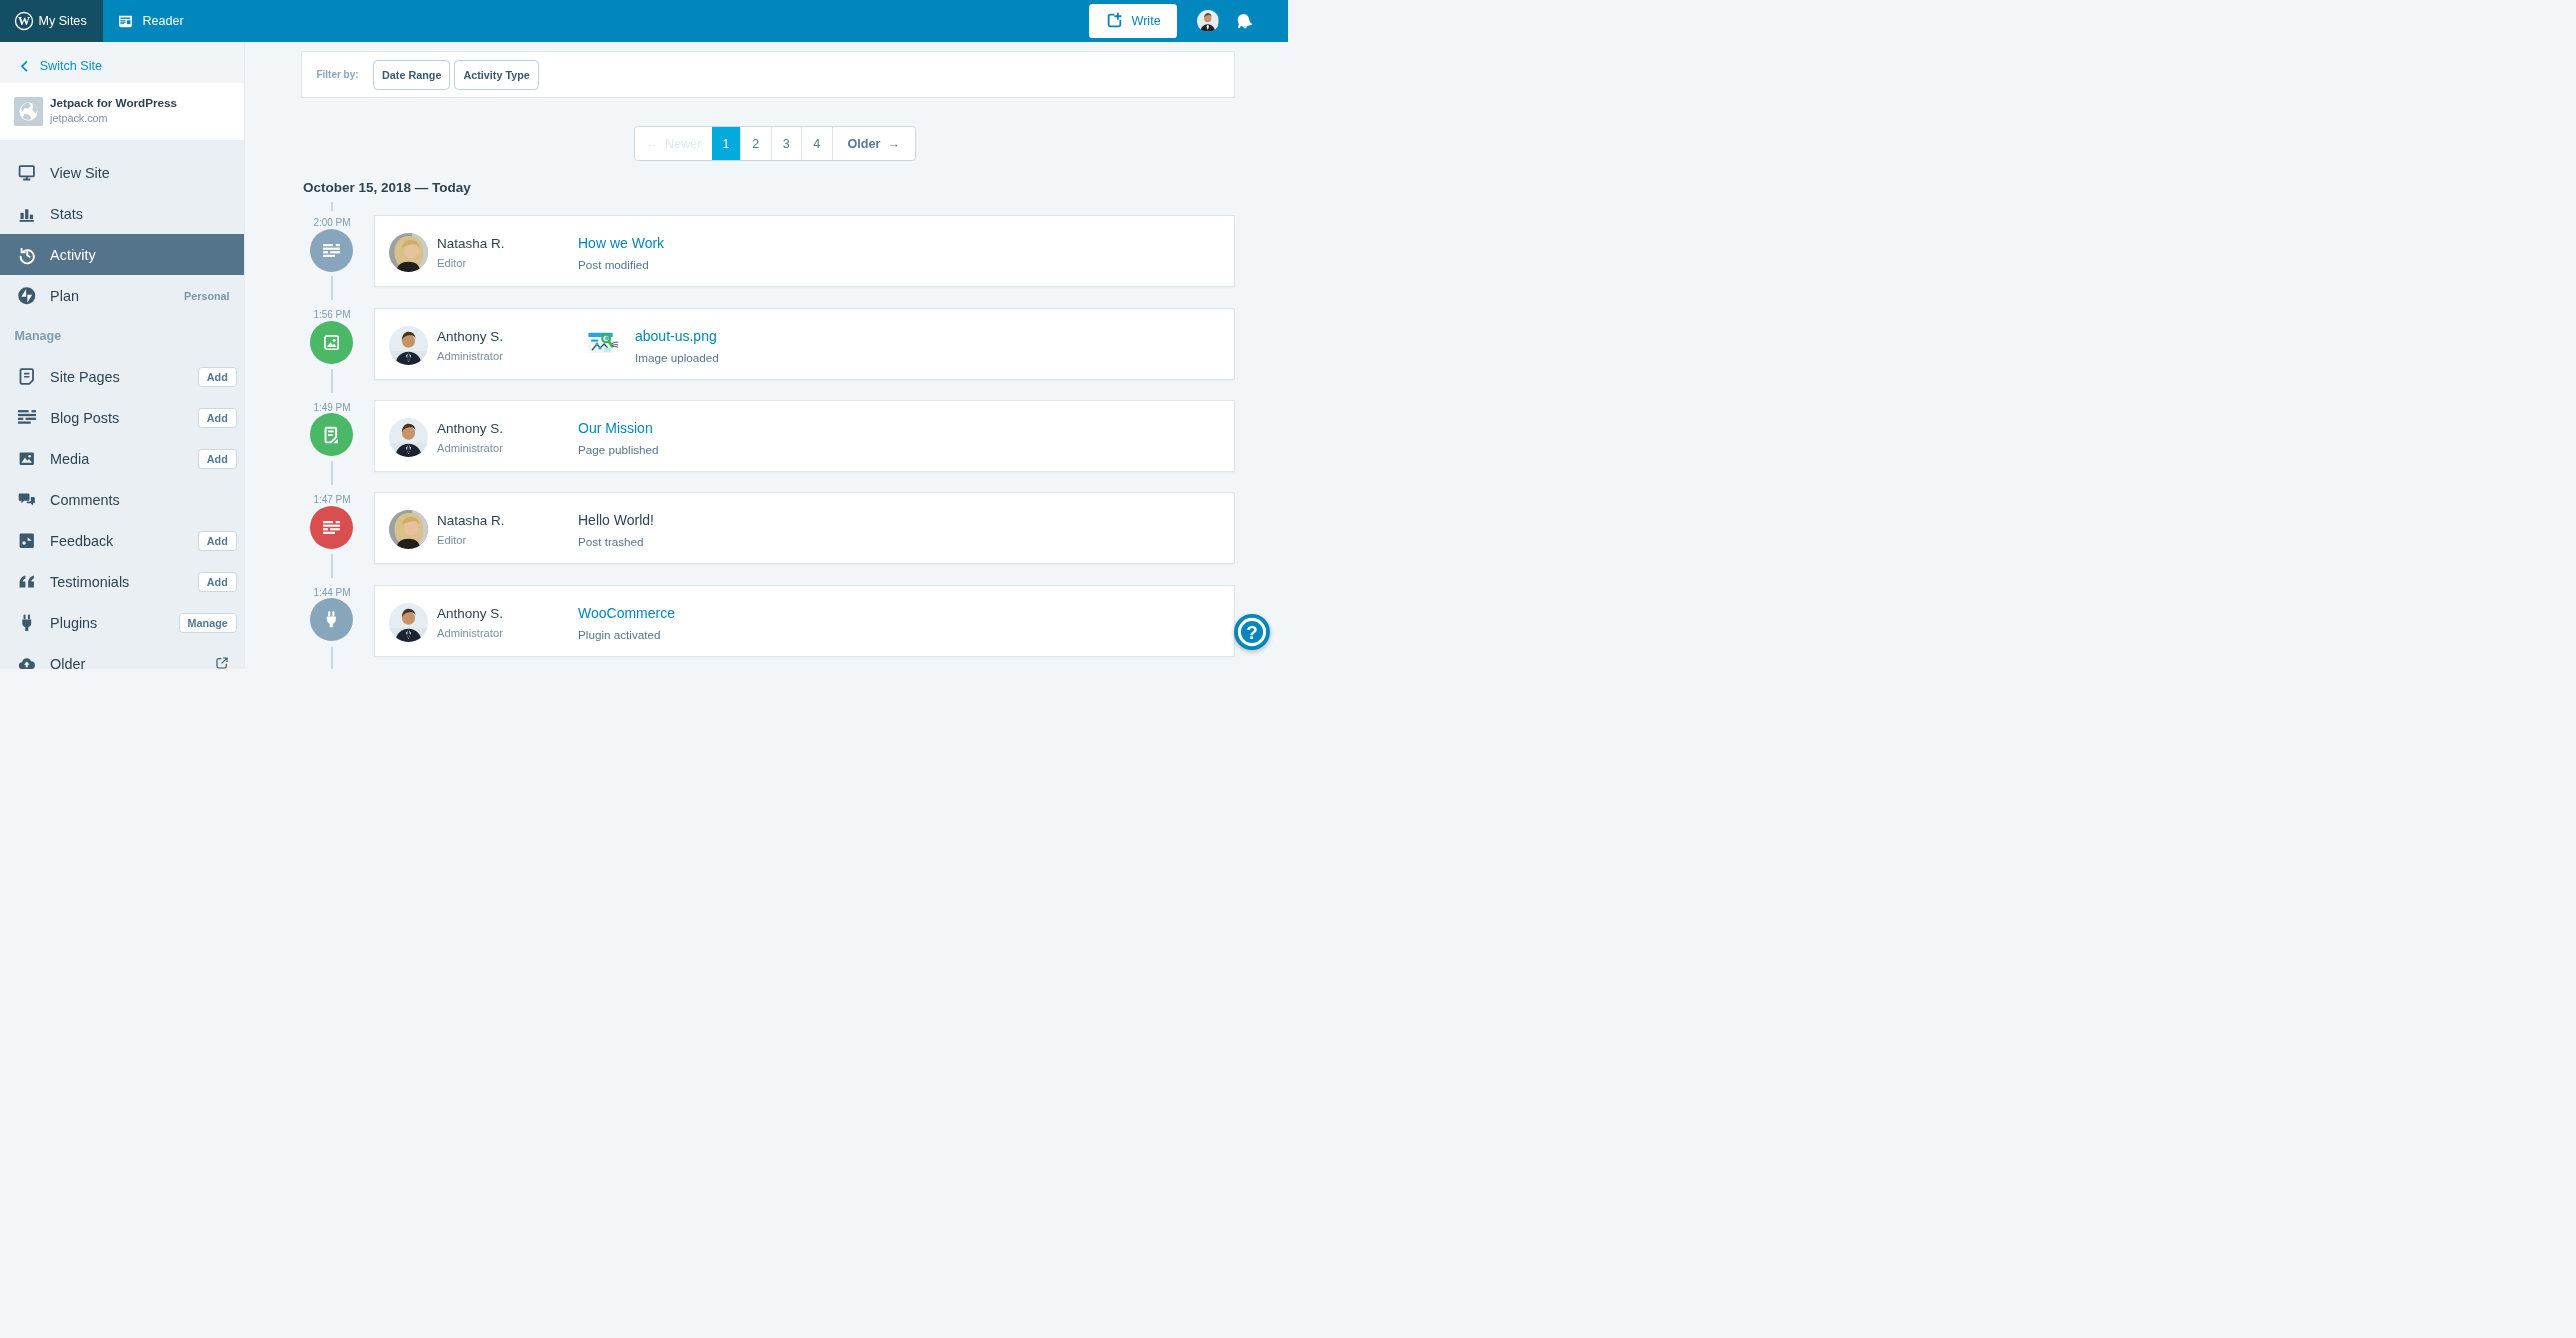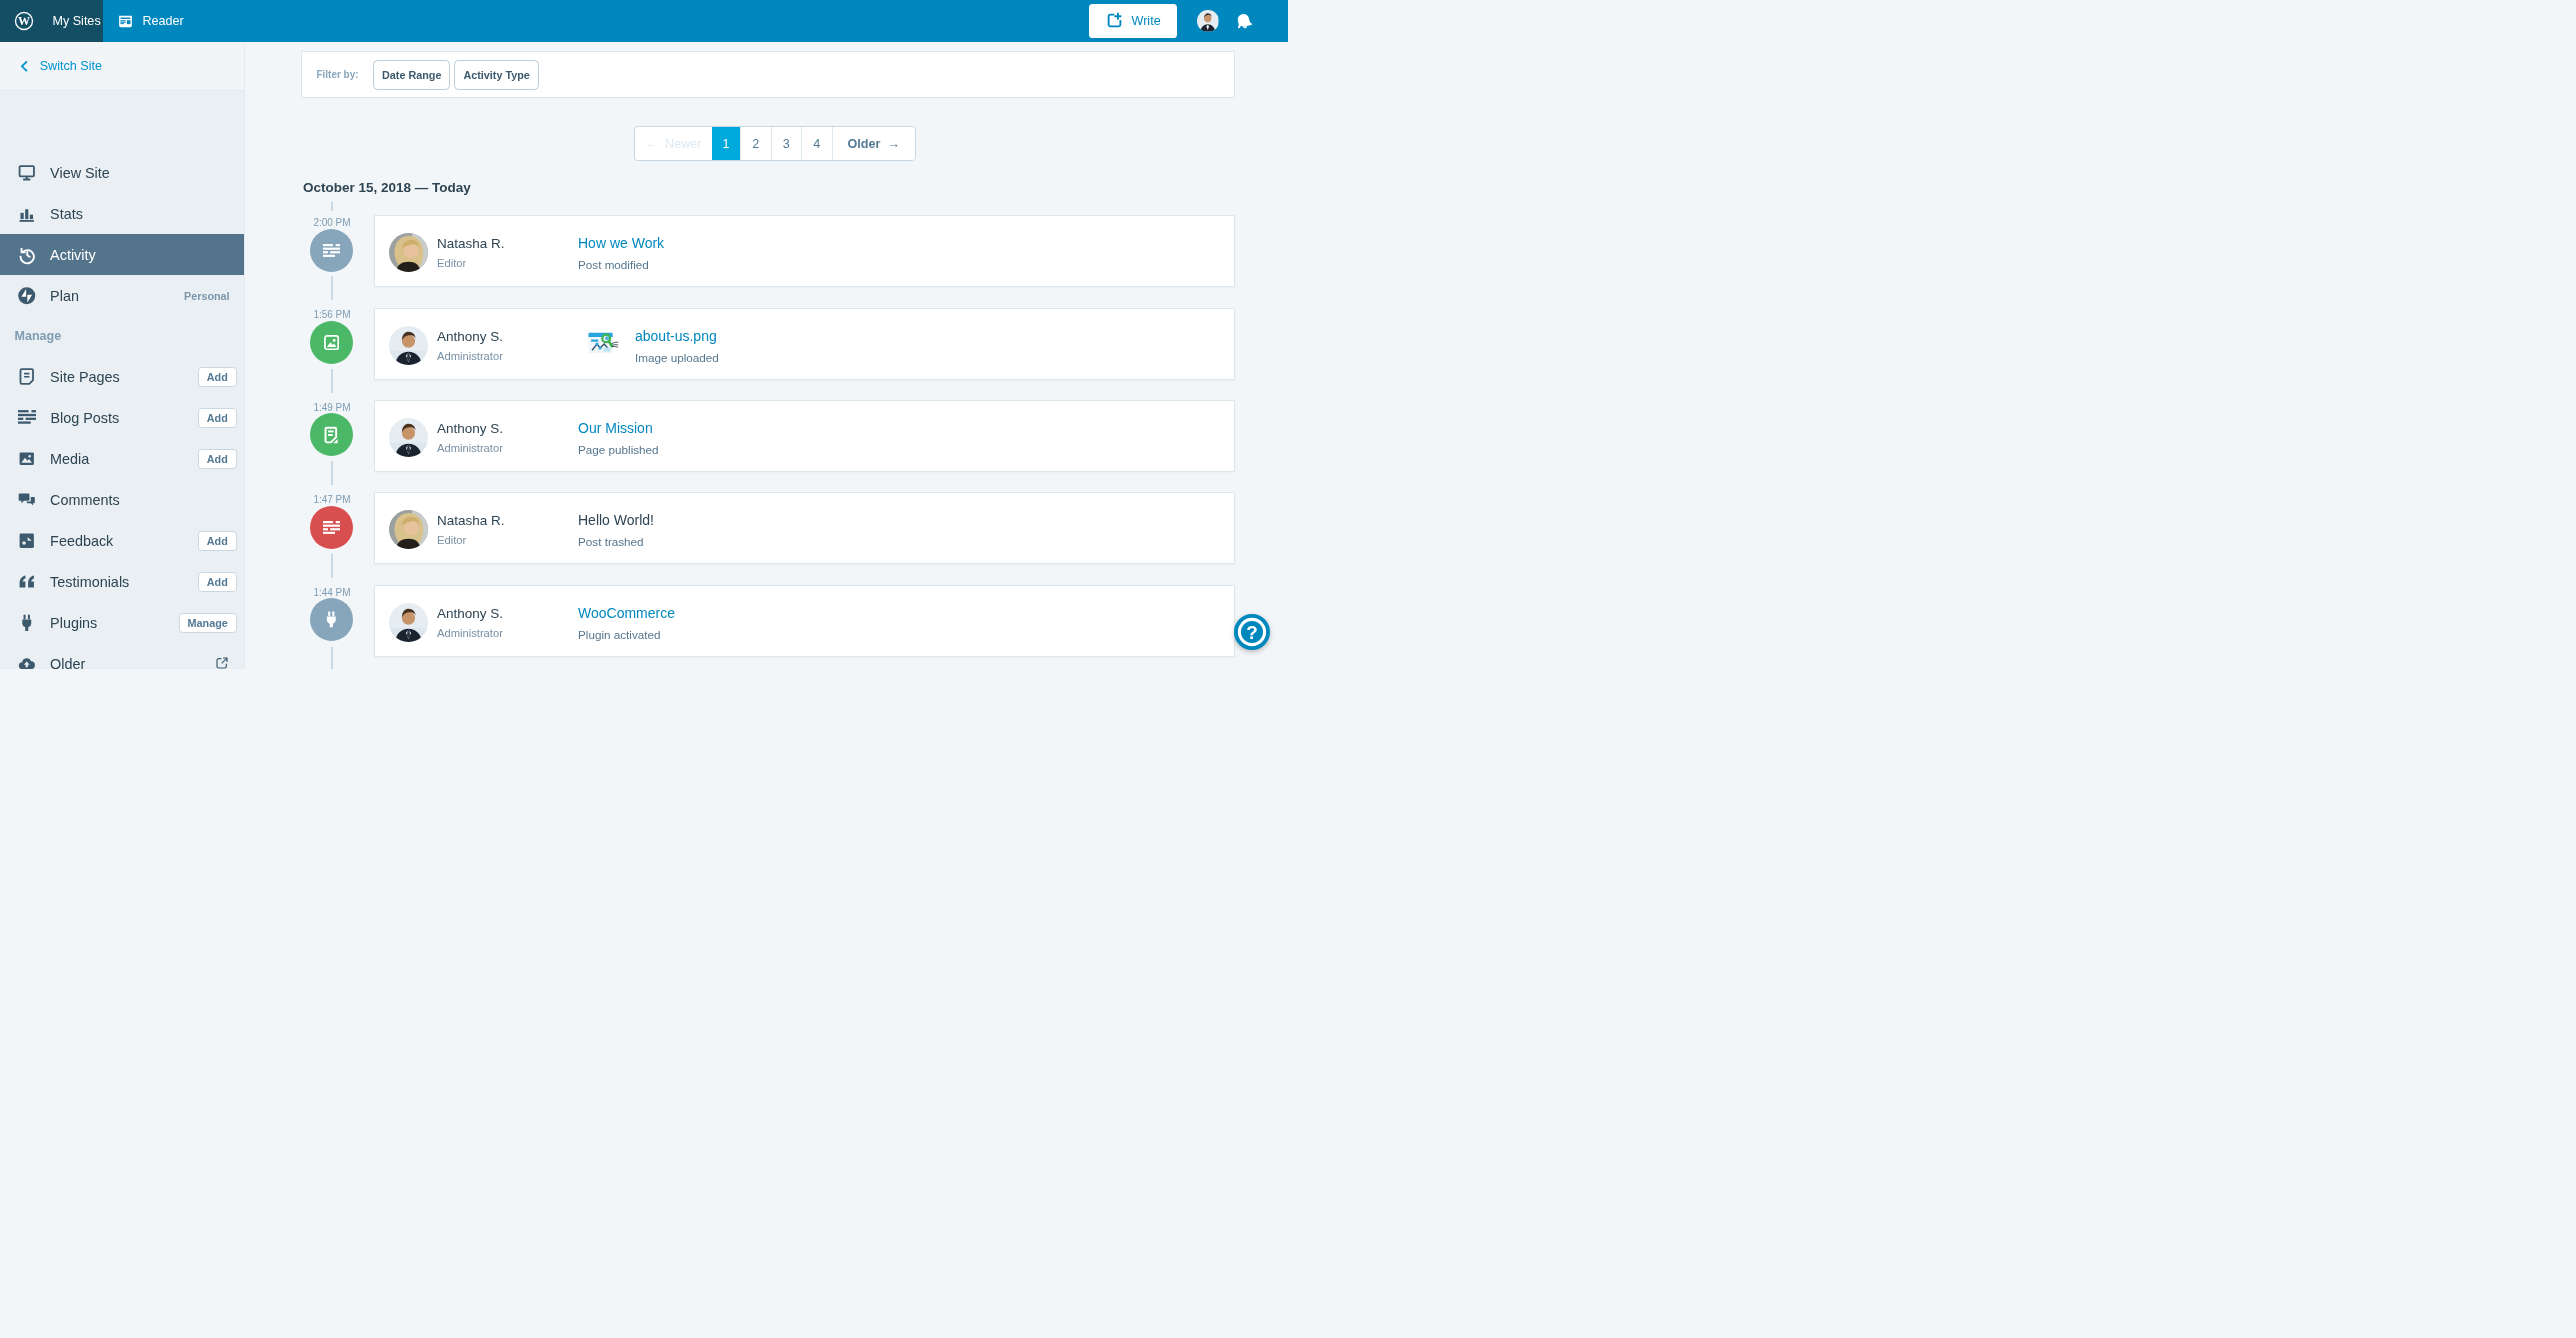--- a/index.html
+++ b/index.html
@@ -3,21 +3,21 @@
 <meta charset="utf-8">
 <style>
 * { margin:0; padding:0; box-sizing:border-box; }
 html,body { width:1288px; height:669px; overflow:hidden; }
 body { font-family:"Liberation Sans", sans-serif; background:#f3f6f8; position:relative; }
 
 
 .masterbar { position:absolute; left:0; top:0; width:1288px; height:42px; background:#0087be; z-index:30; }
 .mb-mysites { position:absolute; left:0; top:0; width:103px; height:42px; background:#134e64; color:#fff; display:flex; align-items:center; }
 .mb-mysites svg { margin-left:14.4px; }
-.mb-mysites span { margin-left:18px; font-size:12.6px; }
+.mb-mysites span { margin-left:4px; font-size:12.6px; }
 .mb-reader { position:absolute; left:103px; top:0; height:42px; color:#fff; display:flex; align-items:center; padding:0 14.4px; }
 .mb-reader span { margin-left:8px; font-size:12.6px; }
 .mb-write { position:absolute; left:1089px; top:3.6px; width:88px; height:34px; background:#fff; border-radius:3.6px; color:#0087be; display:flex; align-items:center; justify-content:center; font-size:12.6px; }
 .mb-write span { margin-left:7.2px; }
 .mb-avatar { position:absolute; left:1197px; top:10px; width:21.5px; height:21.5px; border-radius:50%; overflow:hidden; }
 .mb-bell { position:absolute; left:1234px; top:11.7px; }
 
 
 .sidebar { position:absolute; left:0; top:42px; width:245px; height:627px; background:#e9eff3; border-right:0.9px solid #e4ecf1; }
 .switch-site { position:absolute; left:0; top:0; width:244px; height:49px; background:#f1f5f8; border-bottom:0.9px solid #e0e9ee; display:flex; align-items:center; color:#0092cc; }
@@ -109,20 +109,32 @@
       </svg></div>
 </div>
 
 <div class="sidebar">
   <div class="switch-site">
     <svg width="8" height="12.6" viewBox="0 0 9 14" fill="none" stroke="#0092cc" stroke-width="2">
         <path d="M7.8 1.5 2.2 7l5.6 5.5"></path>
       </svg>
     <span>Switch Site</span>
   </div>
+  <div class="site-card">
+    <div class="site-icon"><svg width="29" height="29" viewBox="0 0 32 32">
+          <circle cx="16" cy="16" r="10" fill="#fff"></circle>
+          <g fill="#c3cfd8">
+            <path d="M8 13c1-3.7 4.2-6.4 8-6.9l2.3 2.7c.3.4.3 1-.1 1.4l-2.7 2.4c-.3.3-.8.4-1.2.2l-1.5-.6c-.5-.2-1 0-1.2.4L10.2 15c-.3.5-.9.6-1.4.3z"></path>
+            <path d="M19.6 7c3.3 1.3 5.7 4.3 6.2 7.9l-1.7 2.6c-.3.5-1 .5-1.4 0l-2.3-3.4c-.2-.3-.2-.7 0-1l1.2-2.3z"></path>
+            <path d="M12.6 18.6l4.5 1.2c.4.1.6.4.7.7l1 3.8c-3.1 1.4-6.8.6-9-1.8l1.6-3.3c.2-.5.7-.7 1.2-.6z"></path>
+          </g>
+        </svg></div>
+    <div class="site-title">Jetpack for WordPress</div>
+    <div class="site-url">jetpack.com</div>
+  </div>
   <div class="menu">
     <div class="mi">
         <svg class="ico" viewBox="0 0 24 24" fill="none" stroke="#3d596d" stroke-width="2">
           <rect x="4" y="4.5" width="16" height="11.5" rx="1"></rect>
           <path d="M12 16v3M8 19.5h8" stroke-width="2.2"></path>
         </svg>
         <span class="lbl">View Site</span>
       </div>
     <div class="mi">
         <svg class="ico" viewBox="0 0 24 24" fill="#3d596d">

